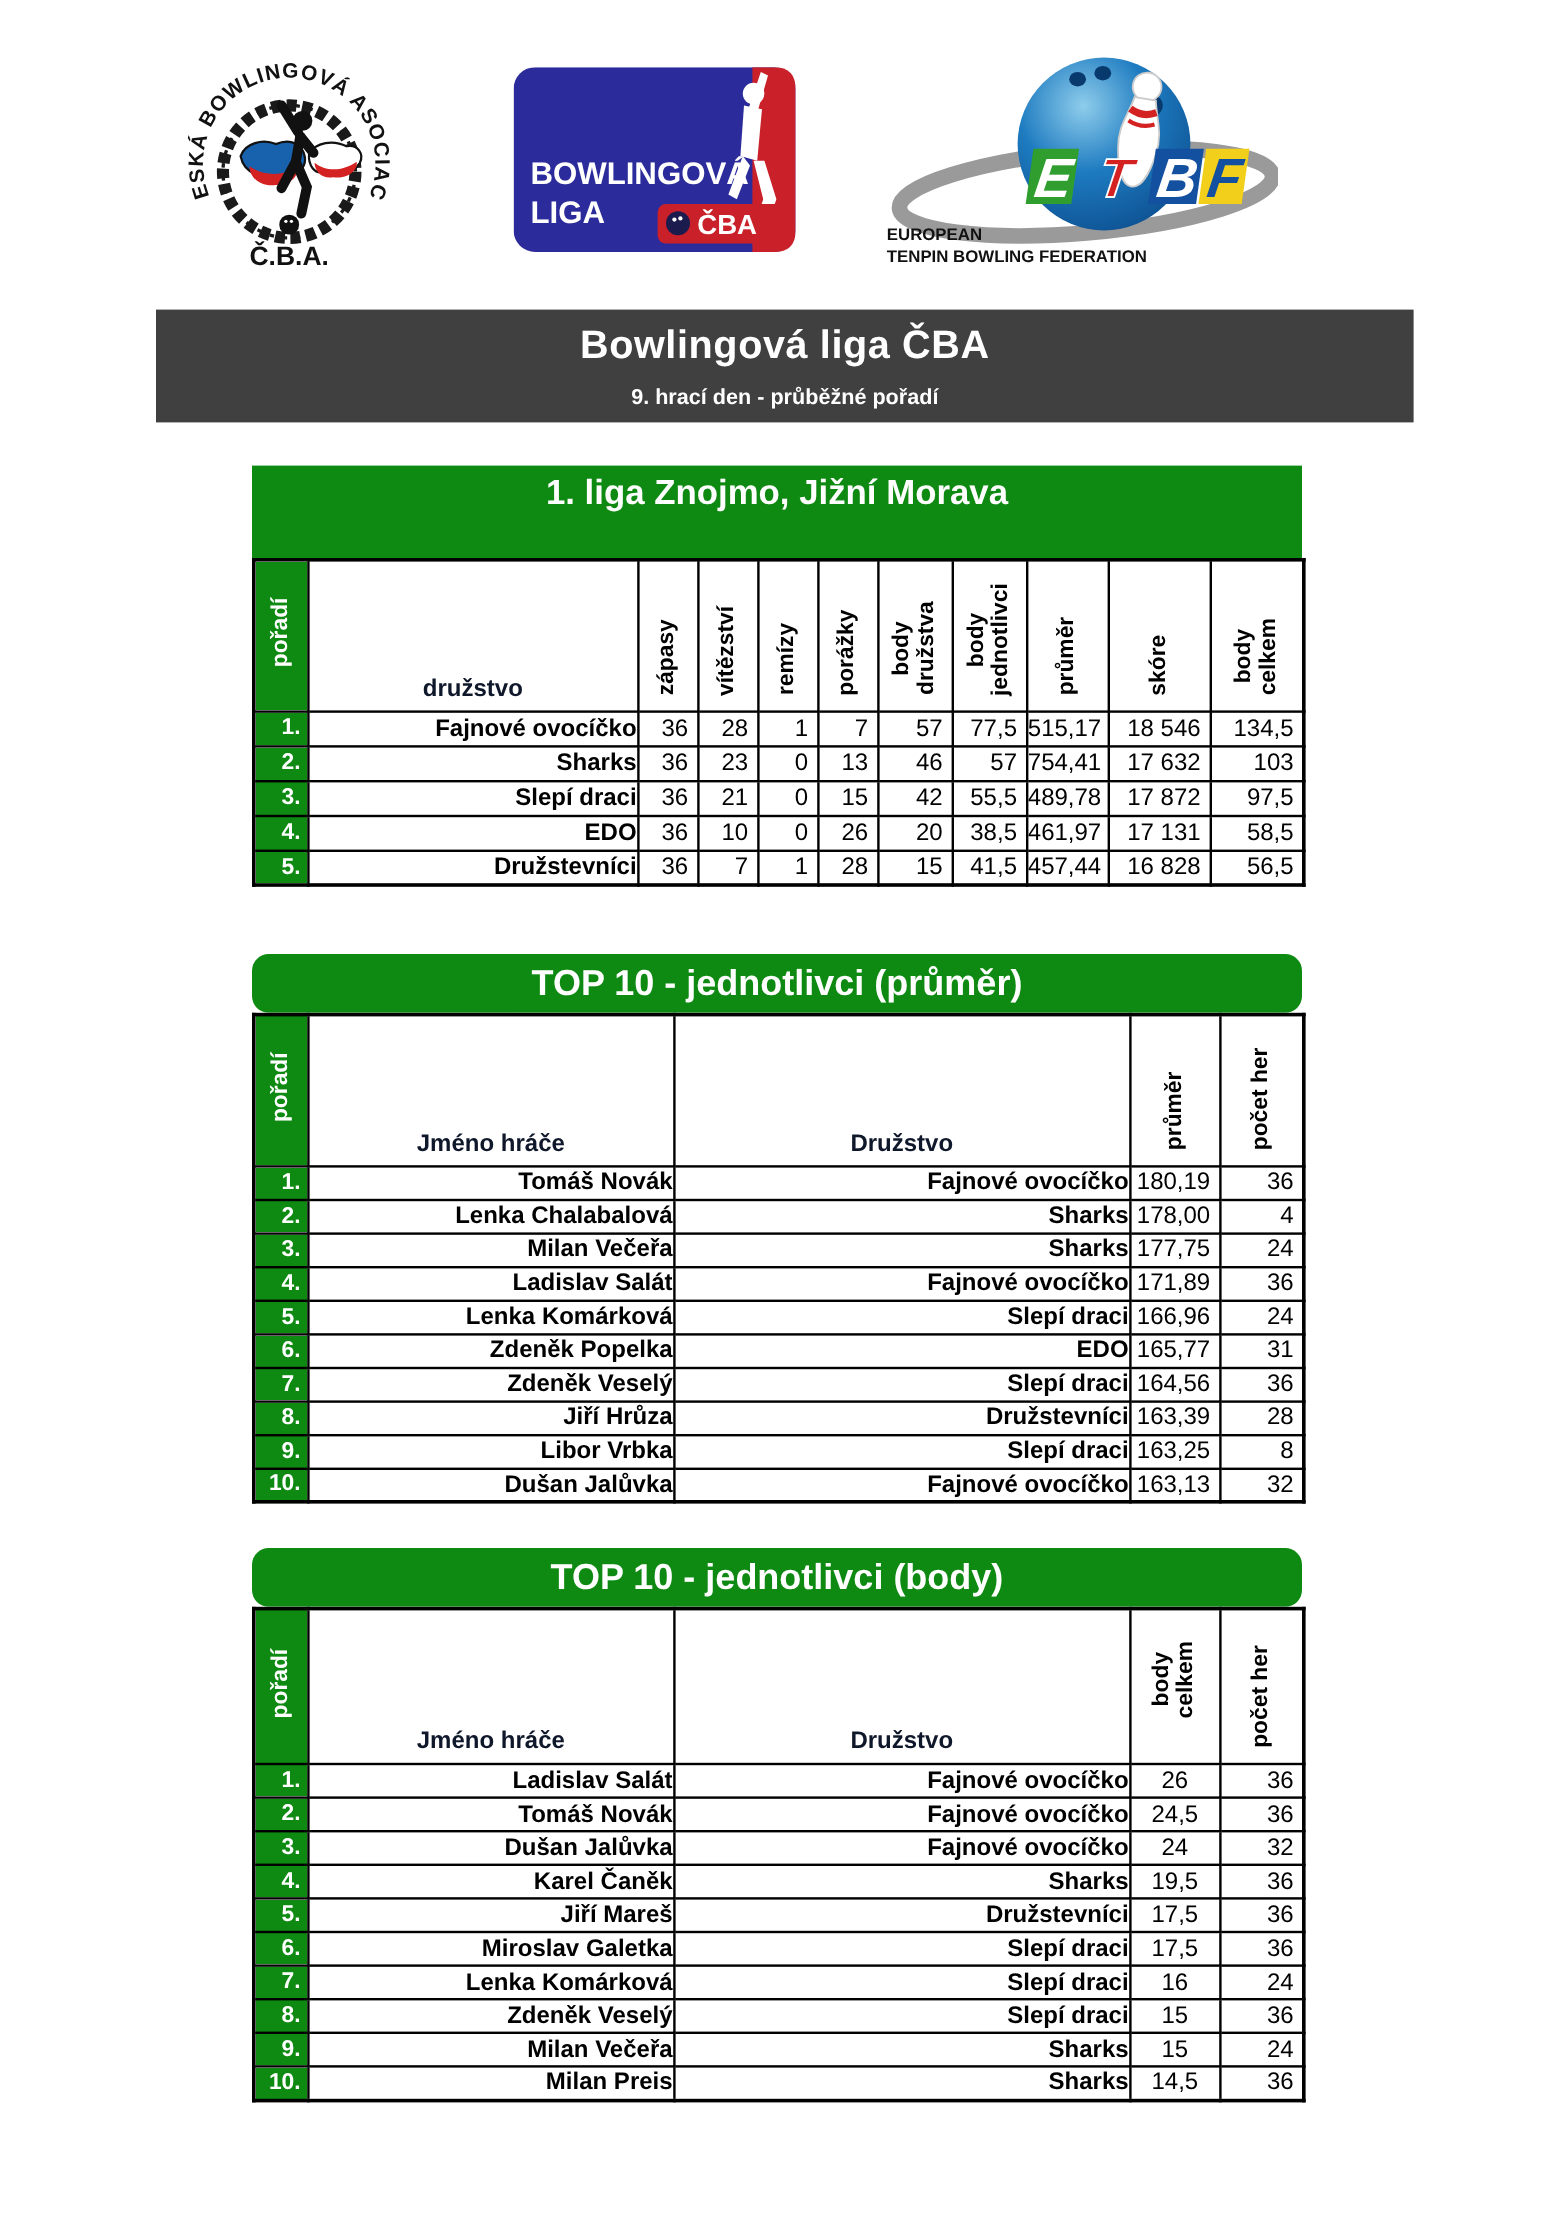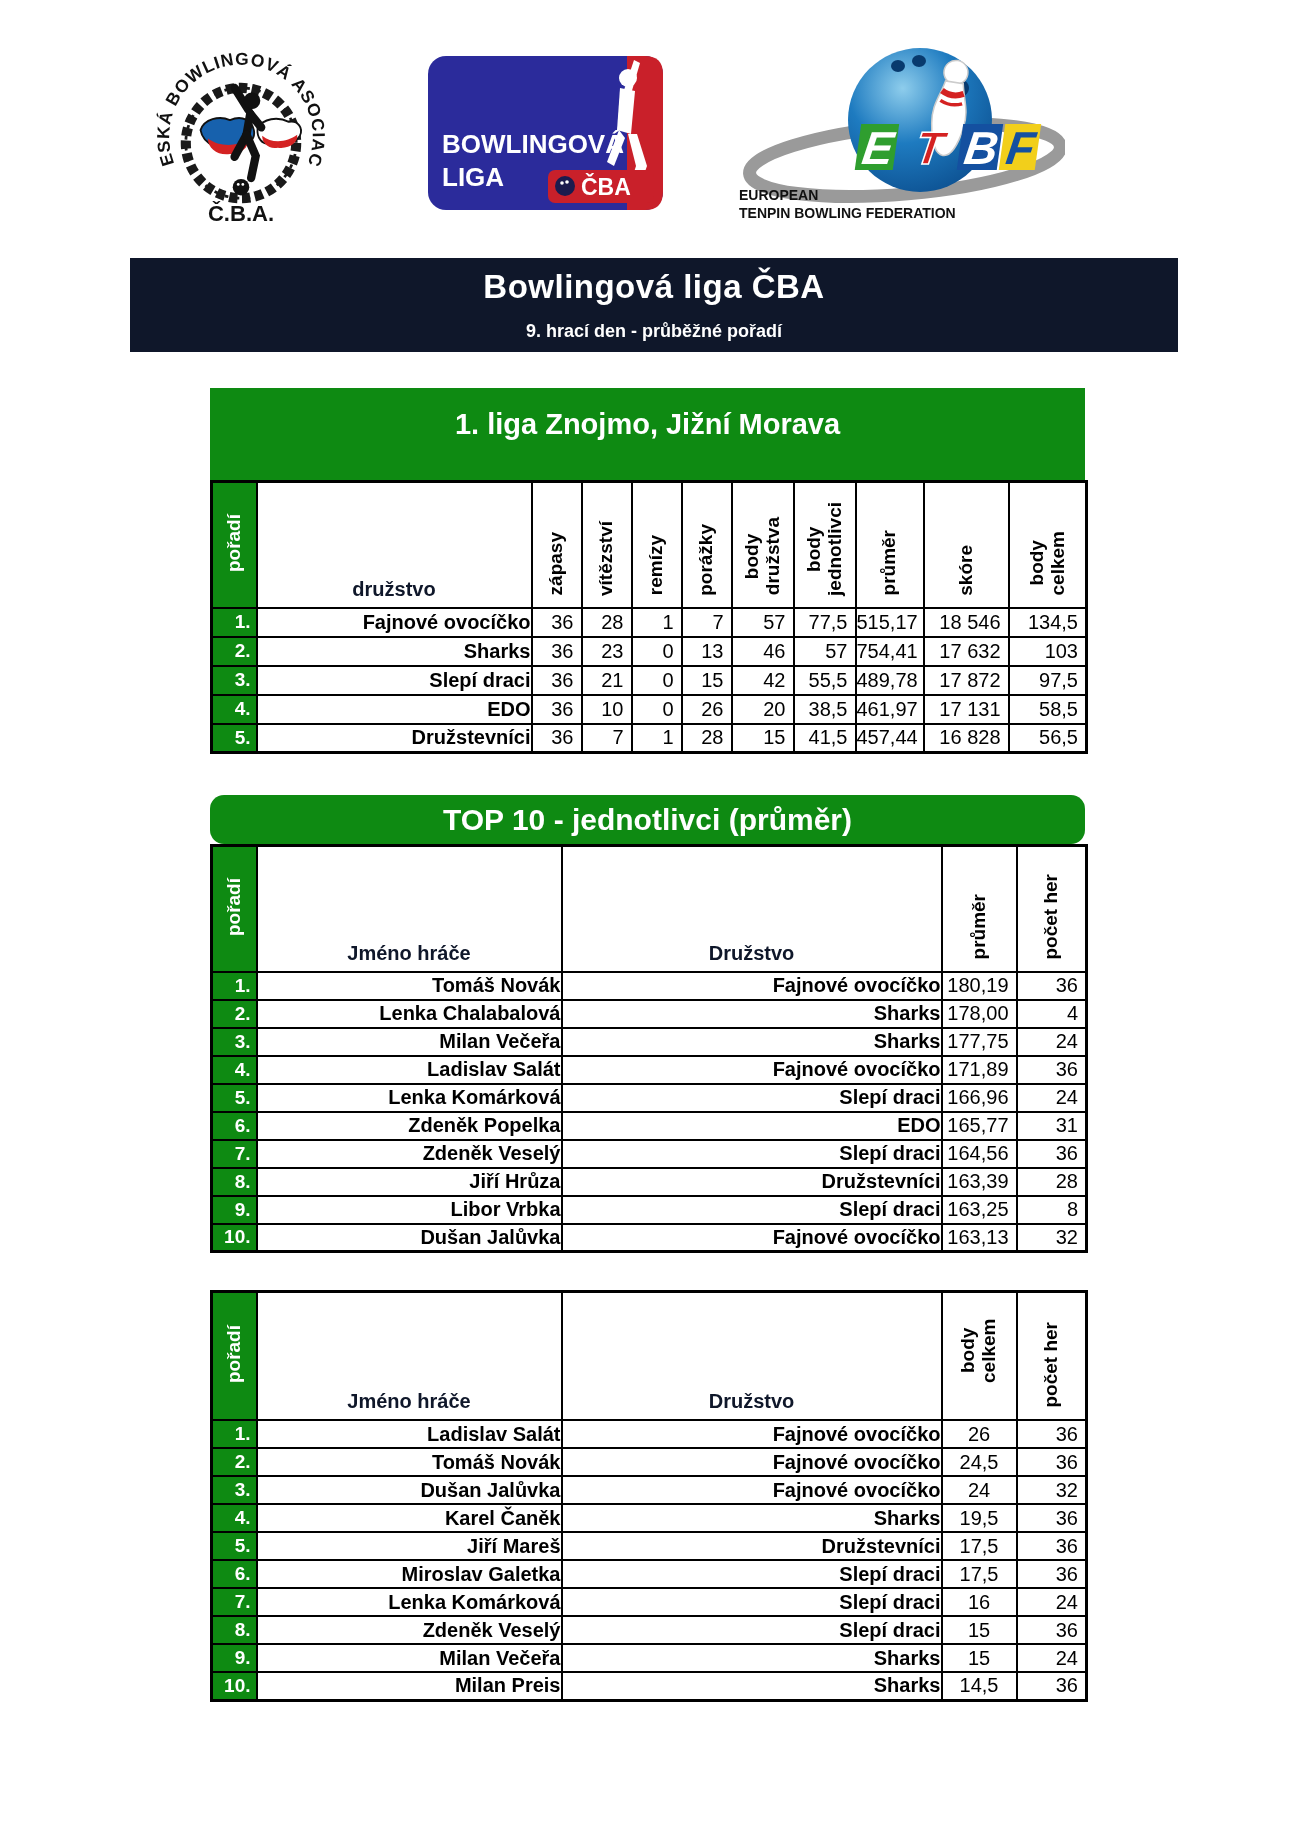--- a/index.html
+++ b/index.html
@@ -8,28 +8,28 @@
     position:relative; width:1304px; height:1846px; background:#fff;
     font-family:"Liberation Sans","DejaVu Sans",sans-serif; overflow:hidden;
   }
   .logo { position:absolute; }
   .logo-cba  { left:148px; top:40px; }
   .logo-liga { left:428px; top:56px; }
   .logo-etbf { left:735px; top:40px; }
 
   .banner {
     position:absolute; left:130px; top:258px; width:1048px; height:94px;
-    background:#0f172a; color:#fff; text-align:center;
+    background:#404040; color:#fff; text-align:center;
   }
   .b-title { font-size:33px; font-weight:bold; padding-top:10px; letter-spacing:.5px; }
   .b-sub   { font-size:18px; font-weight:bold; margin-top:15px; }
 
   .section { position:absolute; left:210px; width:875px; }
   .greenbar { background:#0e8a12; color:#fff; text-align:center; font-weight:bold; width:875px; }
-  .gb1 { height:92px; padding-top:18px; }
+  .gb1 { height:77px; padding-top:5px; }
   .gb1 .l1 { font-size:29px; line-height:36px; }
   .gb1 .l2 { font-size:20px; line-height:27px; }
   .gb-single { height:49px; line-height:49px; font-size:30px;border-radius:14px; }
 
   table { border-collapse:collapse; table-layout:fixed; width:875px; background:#fff; border:3px solid #000; }
   td,th { border:2px solid #000; overflow:hidden; }
   thead th { height:126px; }
   .t1 tbody td { height:29px; }
   .t23 tbody td { height:28px; }
   td { font-size:20px; color:#000; }
@@ -327,20 +327,21 @@
             <td class="txt">Dušan Jalůvka</td>
             <td class="txt">Fajnové ovocíčko</td>
             <td class="num">163,13</td>
             <td class="num">32</td>
           </tr>
         </tbody>
     </table>
   </div>
 
   <div class="section" style="top:1290px">
+    <div class="greenbar gb-single">TOP 10 - jednotlivci (body)</div>
     <table class="t23">
       <colgroup>
         <col style="width:45px">
           <col style="width:305px">
           <col style="width:380px">
           <col style="width:75px">
           <col style="width:70px">
       </colgroup>
       <thead>
         <tr>

